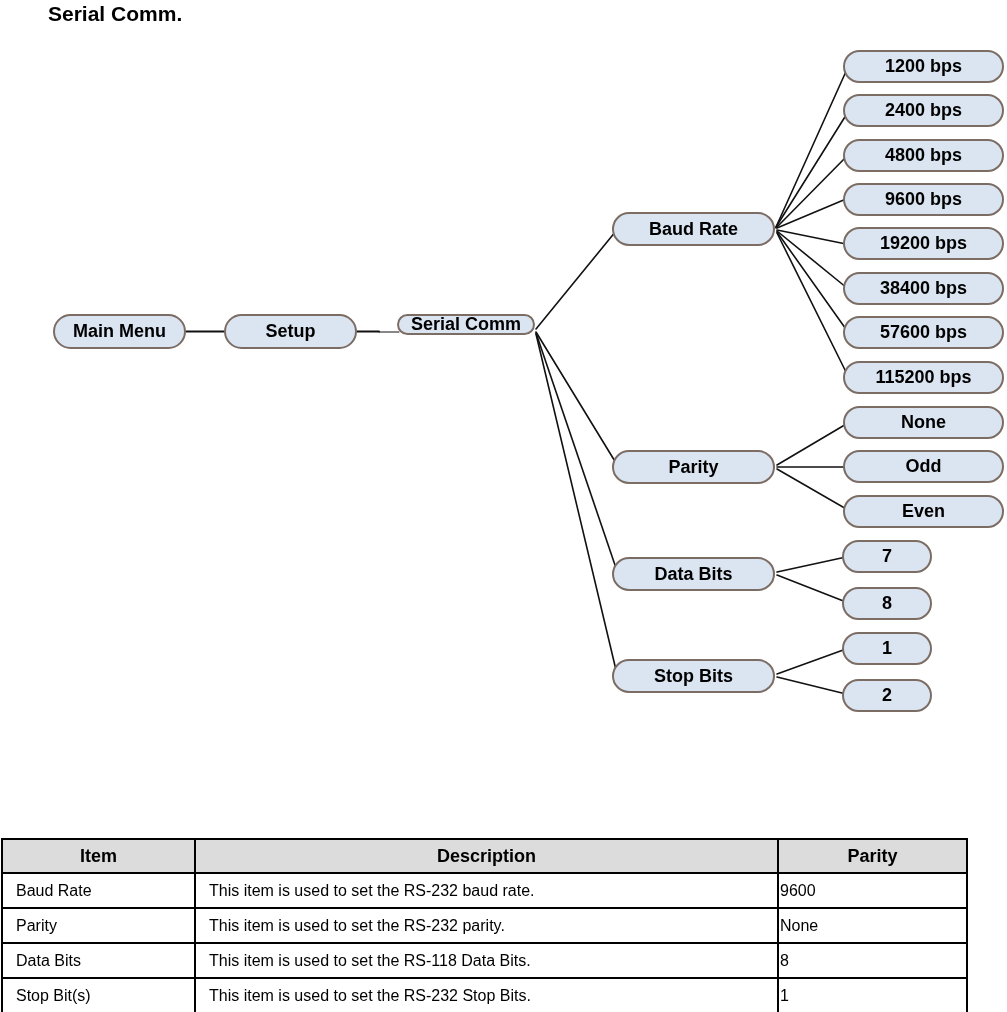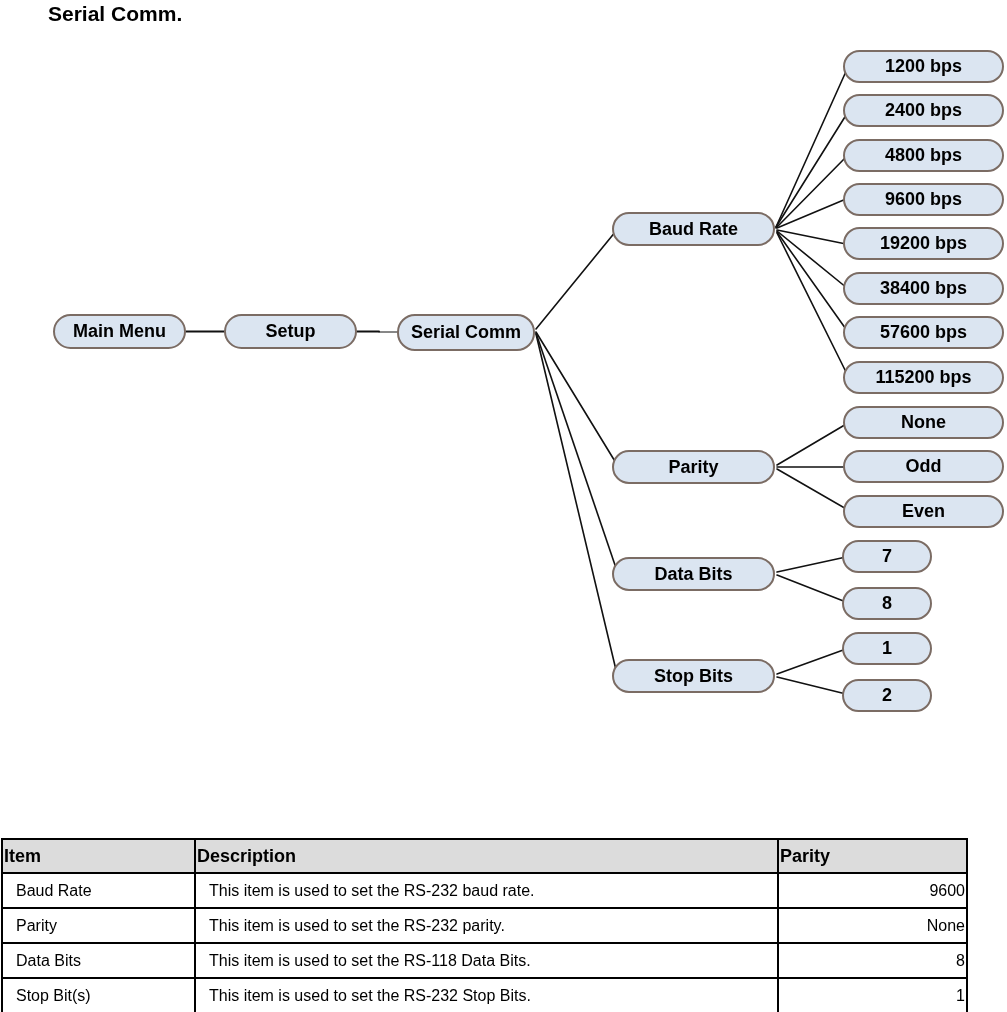--- a/index.html
+++ b/index.html
@@ -24,25 +24,25 @@
   .spec-table {
     position: absolute; left: 1px; top: 838px; width: 965px;
     border-collapse: collapse; table-layout: fixed;
   }
   .spec-table th, .spec-table td {
     border: 2px solid var(--table-border, #000);
     box-sizing: border-box; overflow: hidden; white-space: nowrap;
   }
   .spec-table th {
     background: var(--table-header-bg, #dcdcdc);
-    font-size: 18px; font-weight: bold; text-align: left; height: 34px;
+    font-size: 18px; font-weight: bold; text-align: center; height: 34px;
   }
   .spec-table td { font-size: 16px; height: 35px; vertical-align: middle; }
   .c-item, .c-desc { text-align: left; padding-left: 13px; }
-  .c-def { text-align: right; }
+  .c-def { text-align: left; }
   line { stroke: #111; stroke-linecap: round; }
 </style>
 </head>
 <body>
 
 <div class="page-title">Serial Comm.</div>
 
 <div class="diagram">
   <svg width="1007" height="830" viewBox="0 0 1007 830">
     <line x1="186" y1="331.5" x2="225" y2="331.5" stroke-width="2"></line>
@@ -64,21 +64,21 @@
     <line x1="777" y1="467" x2="846" y2="467" stroke-width="1.6"></line>
     <line x1="777" y1="469" x2="848" y2="510" stroke-width="1.6"></line>
     <line x1="777" y1="572" x2="846" y2="557" stroke-width="1.6"></line>
     <line x1="777" y1="575" x2="846" y2="602" stroke-width="1.6"></line>
     <line x1="777" y1="674" x2="846" y2="649" stroke-width="1.6"></line>
     <line x1="777" y1="677" x2="846" y2="694" stroke-width="1.6"></line>
   </svg>
 
   <div class="pill" style="left:224px;top:314px;width:133px;height:35px">Setup</div>
   <div class="pill" style="left:53px;top:314px;width:133px;height:35px">Main Menu</div>
-  <div class="pill" style="left:397px;top:314px;width:138px;height:37px">Serial Comm</div>
+  <div class="pill" style="left:397px;top:314px;width:138px;height:21px">Serial Comm</div>
 
   <div class="pill" style="left:612px;top:212px;width:163px;height:34px">Baud Rate</div>
   <div class="pill" style="left:612px;top:450px;width:163px;height:34px">Parity</div>
   <div class="pill" style="left:612px;top:557px;width:163px;height:34px">Data Bits</div>
   <div class="pill" style="left:612px;top:659px;width:163px;height:34px">Stop Bits</div>
 
   <div class="pill" style="left:843px;top:50px;width:161px;height:33px">1200 bps</div>
   <div class="pill" style="left:843px;top:94px;width:161px;height:33px">2400 bps</div>
   <div class="pill" style="left:843px;top:139px;width:161px;height:33px">4800 bps</div>
   <div class="pill" style="left:843px;top:183px;width:161px;height:33px">9600 bps</div>

